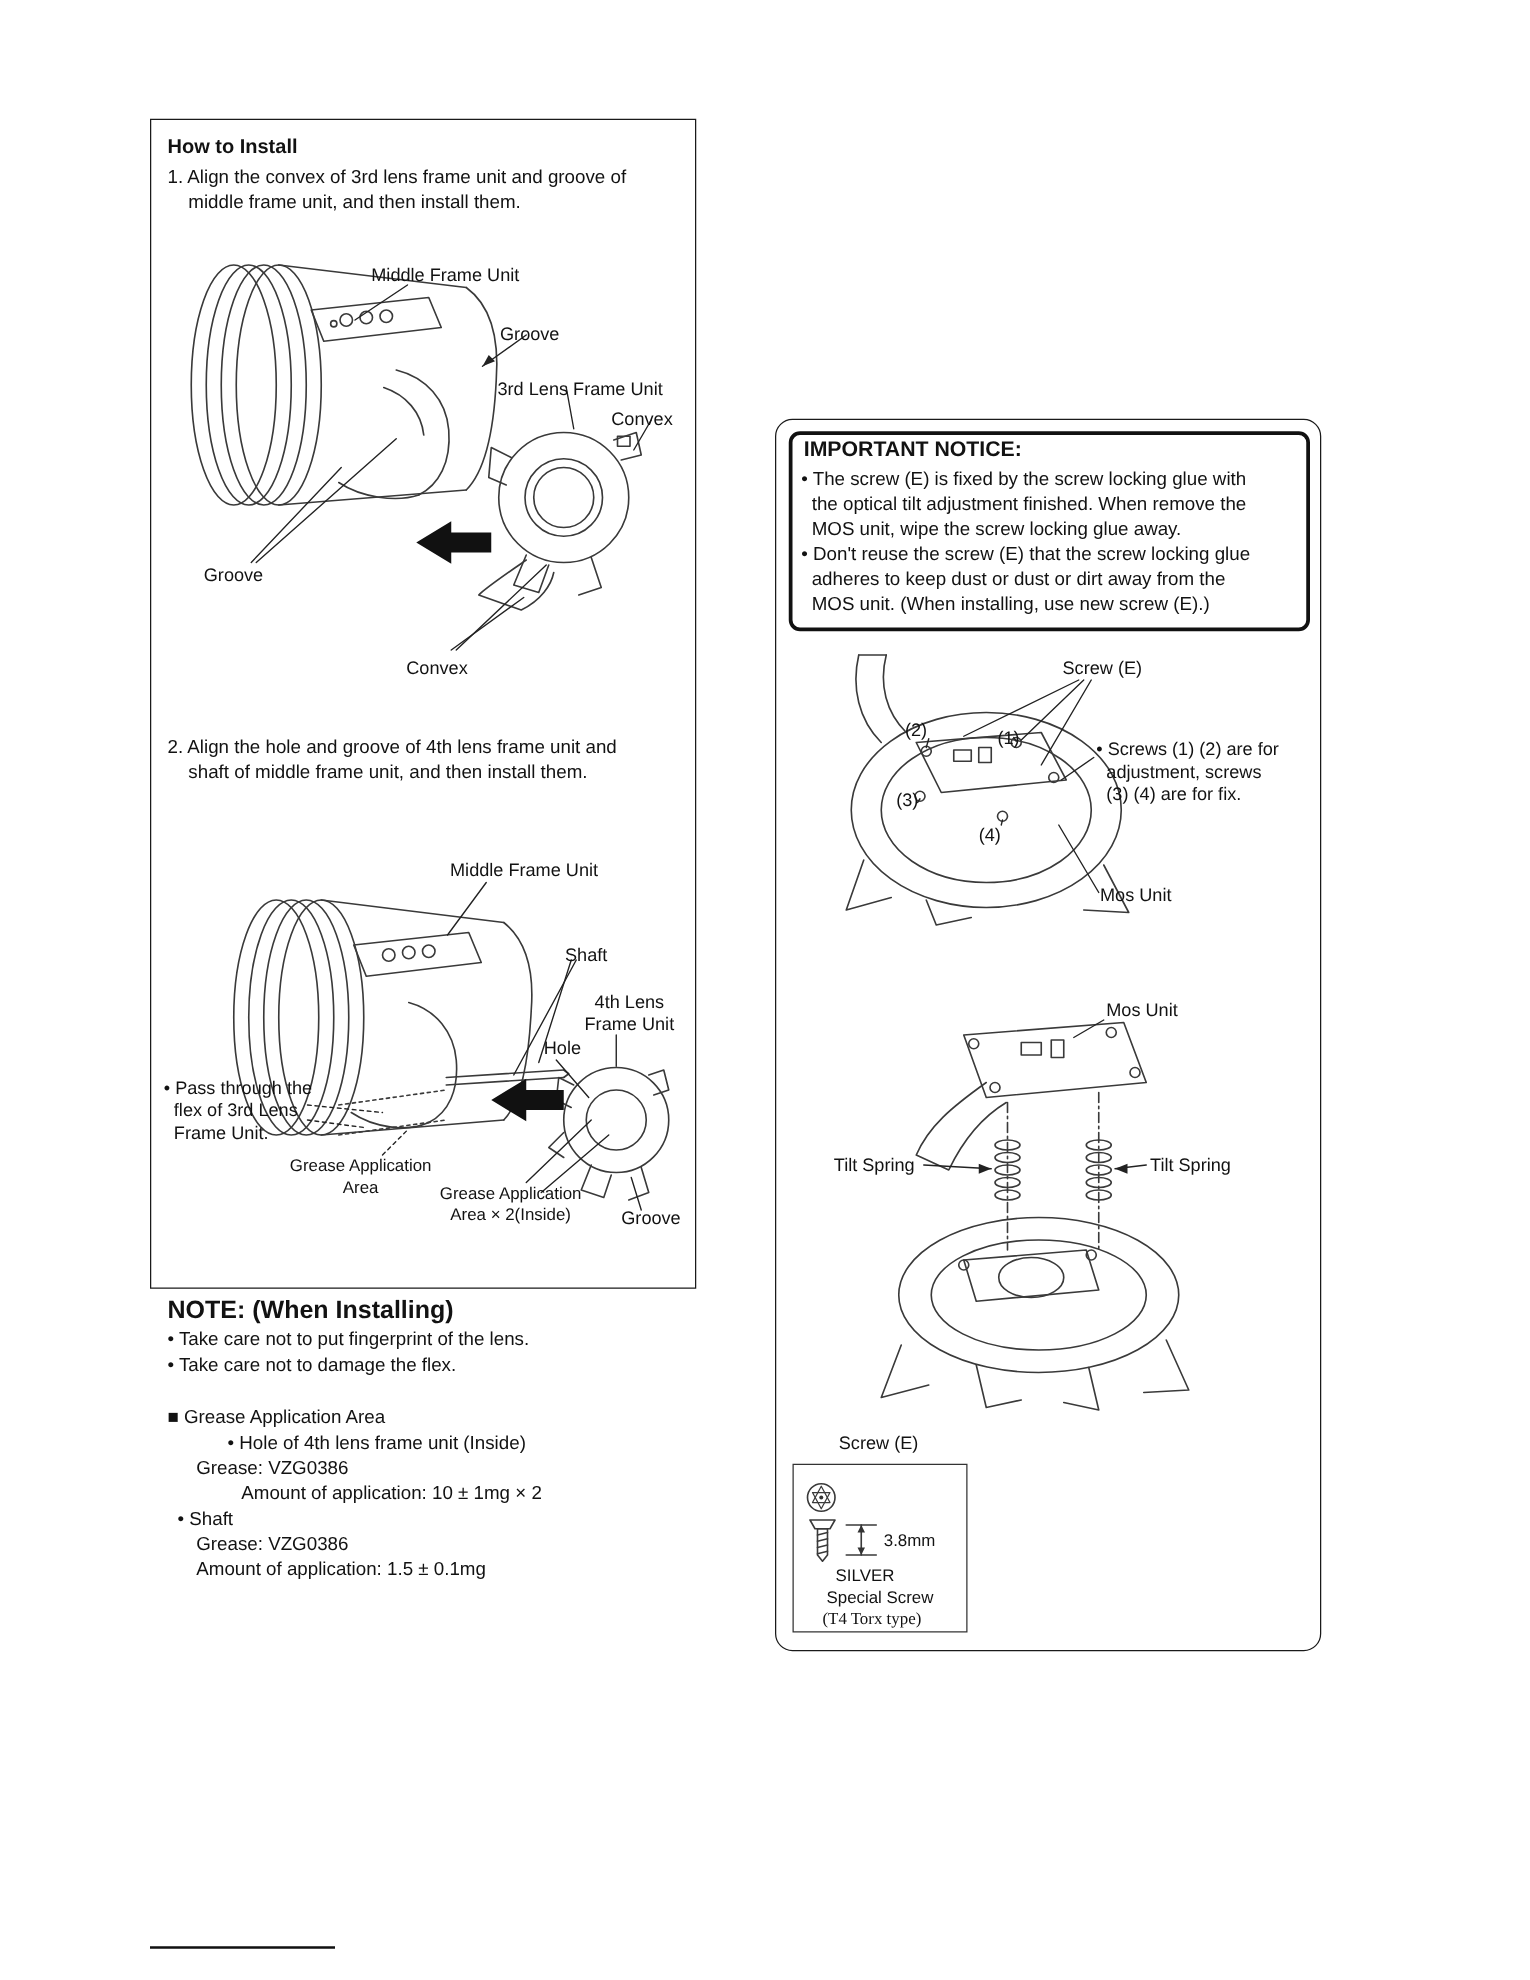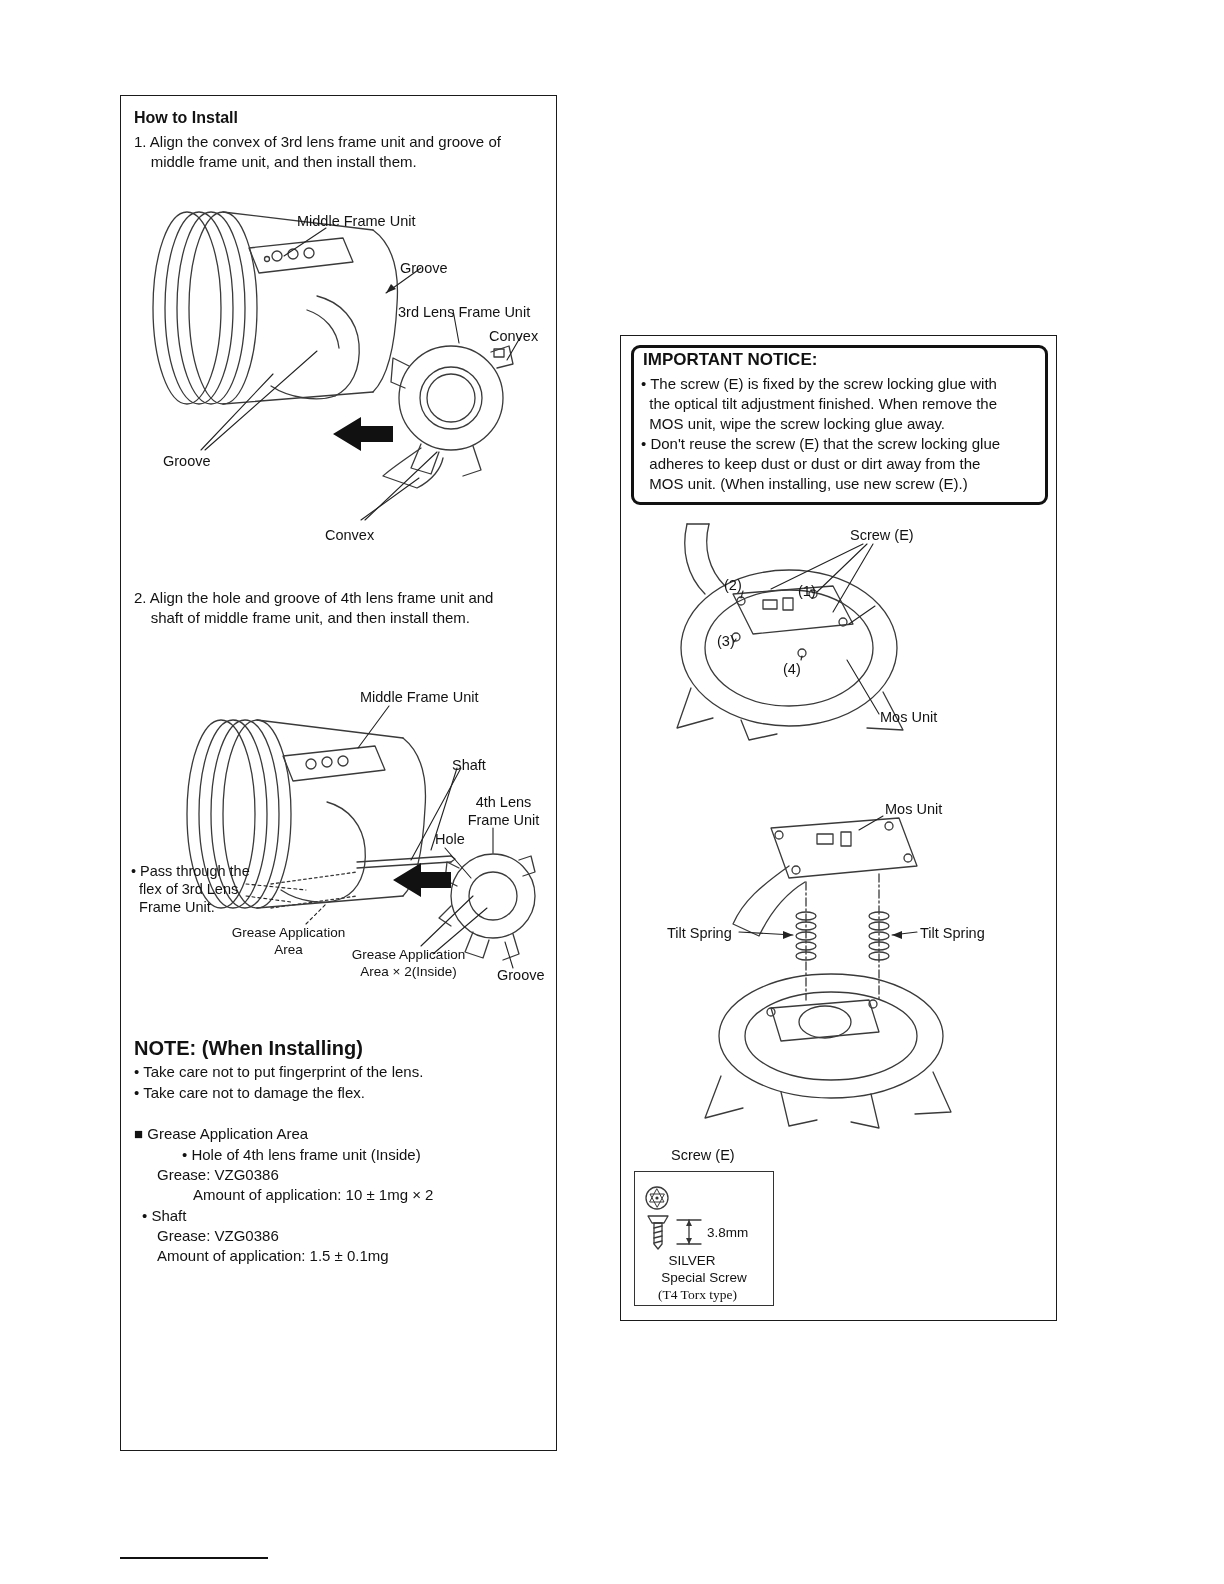--- a/index.html
+++ b/index.html
@@ -28,21 +28,21 @@
     position:absolute; border:3px solid #111; border-radius:9px; background:transparent;
   }
   .screw-box { position:absolute; border:1.5px solid #333; }
   .footer-rule { position:absolute; background:#111; }
 </style>
 </head>
 <body>
 
 <div class="page">
 
-  <section class="panel" style="left:120px; top:95px; width:437px; height:1356px;">
+  <section class="panel" style="left:120px; top:95px; width:437px; height:936px;">
 
     <svg class="art" width="437" height="1188" viewBox="0 0 437 1188">
       <g stroke="#3a3a3a" stroke-width="1.3" fill="none" stroke-linecap="round" stroke-linejoin="round">
 
         <g>
           <ellipse cx="66" cy="212" rx="34" ry="96"></ellipse>
           <ellipse cx="78" cy="212" rx="34" ry="96"></ellipse>
           <ellipse cx="90" cy="212" rx="34" ry="96"></ellipse>
           <ellipse cx="102" cy="212" rx="34" ry="96"></ellipse>
           <path d="M102 116 L252 134"></path>
@@ -165,21 +165,21 @@
 
     <div class="t" style="left:13px; top:1028px;">■ Grease Application Area</div>
     <div class="t" style="left:21px; top:1049px;margin-left:40px;">• Hole of 4th lens frame unit (Inside)</div>
     <div class="t" style="left:36px; top:1069px;">Grease: VZG0386</div>
     <div class="t" style="left:36px; top:1089px;margin-left:36px;">Amount of application: 10 ± 1mg × 2</div>
     <div class="t" style="left:21px; top:1110px;">• Shaft</div>
     <div class="t" style="left:36px; top:1130px;">Grease: VZG0386</div>
     <div class="t" style="left:36px; top:1150px;">Amount of application: 1.5 ± 0.1mg</div>
   </section>
 
-  <section class="panel" style="left:620px; top:335px; width:437px; height:986px;">
+  <section class="panel" style="left:620px; top:335px; width:437px; height:986px;border-radius:14px;">
 
     <svg class="art" width="437" height="986" viewBox="0 0 437 986">
       <g stroke="#3a3a3a" stroke-width="1.3" fill="none" stroke-linecap="round" stroke-linejoin="round">
 
         <g>
           <path d="M66 188 C60 214 66 240 84 258"></path>
           <path d="M88 188 C82 212 88 234 104 250"></path>
           <path d="M66 188 L88 188"></path>
           <ellipse cx="168" cy="312" rx="108" ry="78"></ellipse>
           <ellipse cx="168" cy="312" rx="84" ry="58"></ellipse>
@@ -278,20 +278,23 @@
   MOS unit, wipe the screw locking glue away.</div>
     <div class="t" style="left:20px; top:98px;">• Don't reuse the screw (E) that the screw locking glue
   adheres to keep dust or dust or dirt away from the
   MOS unit. (When installing, use new screw (E).)</div>
 
     <div class="label" style="left:229px; top:190px;">Screw (E)</div>
     <div class="label" style="left:103px; top:240px;">(2)</div>
     <div class="label" style="left:177px; top:246px;">(1)</div>
     <div class="label" style="left:96px; top:296px;">(3)</div>
     <div class="label" style="left:162px; top:324px;">(4)</div>
+    <div class="label" style="left:256px; top:255px;">• Screws (1) (2) are for
+  adjustment, screws
+  (3) (4) are for fix.</div>
     <div class="label" style="left:259px; top:372px;">Mos Unit</div>
 
     <div class="label" style="left:264px; top:464px;">Mos Unit</div>
     <div class="label" style="left:46px; top:588px;">Tilt Spring</div>
     <div class="label" style="left:299px; top:588px;">Tilt Spring</div>
 
     <div class="label" style="left:50px; top:810px;">Screw (E)</div>
     <div class="screw-box" style="left:13px; top:835px; width:140px; height:135px;"></div>
     <div class="label small" style="left:86px; top:888px;">3.8mm</div>
     <div class="label small center" style="left:13px; top:916px; width:116px;">SILVER</div>

